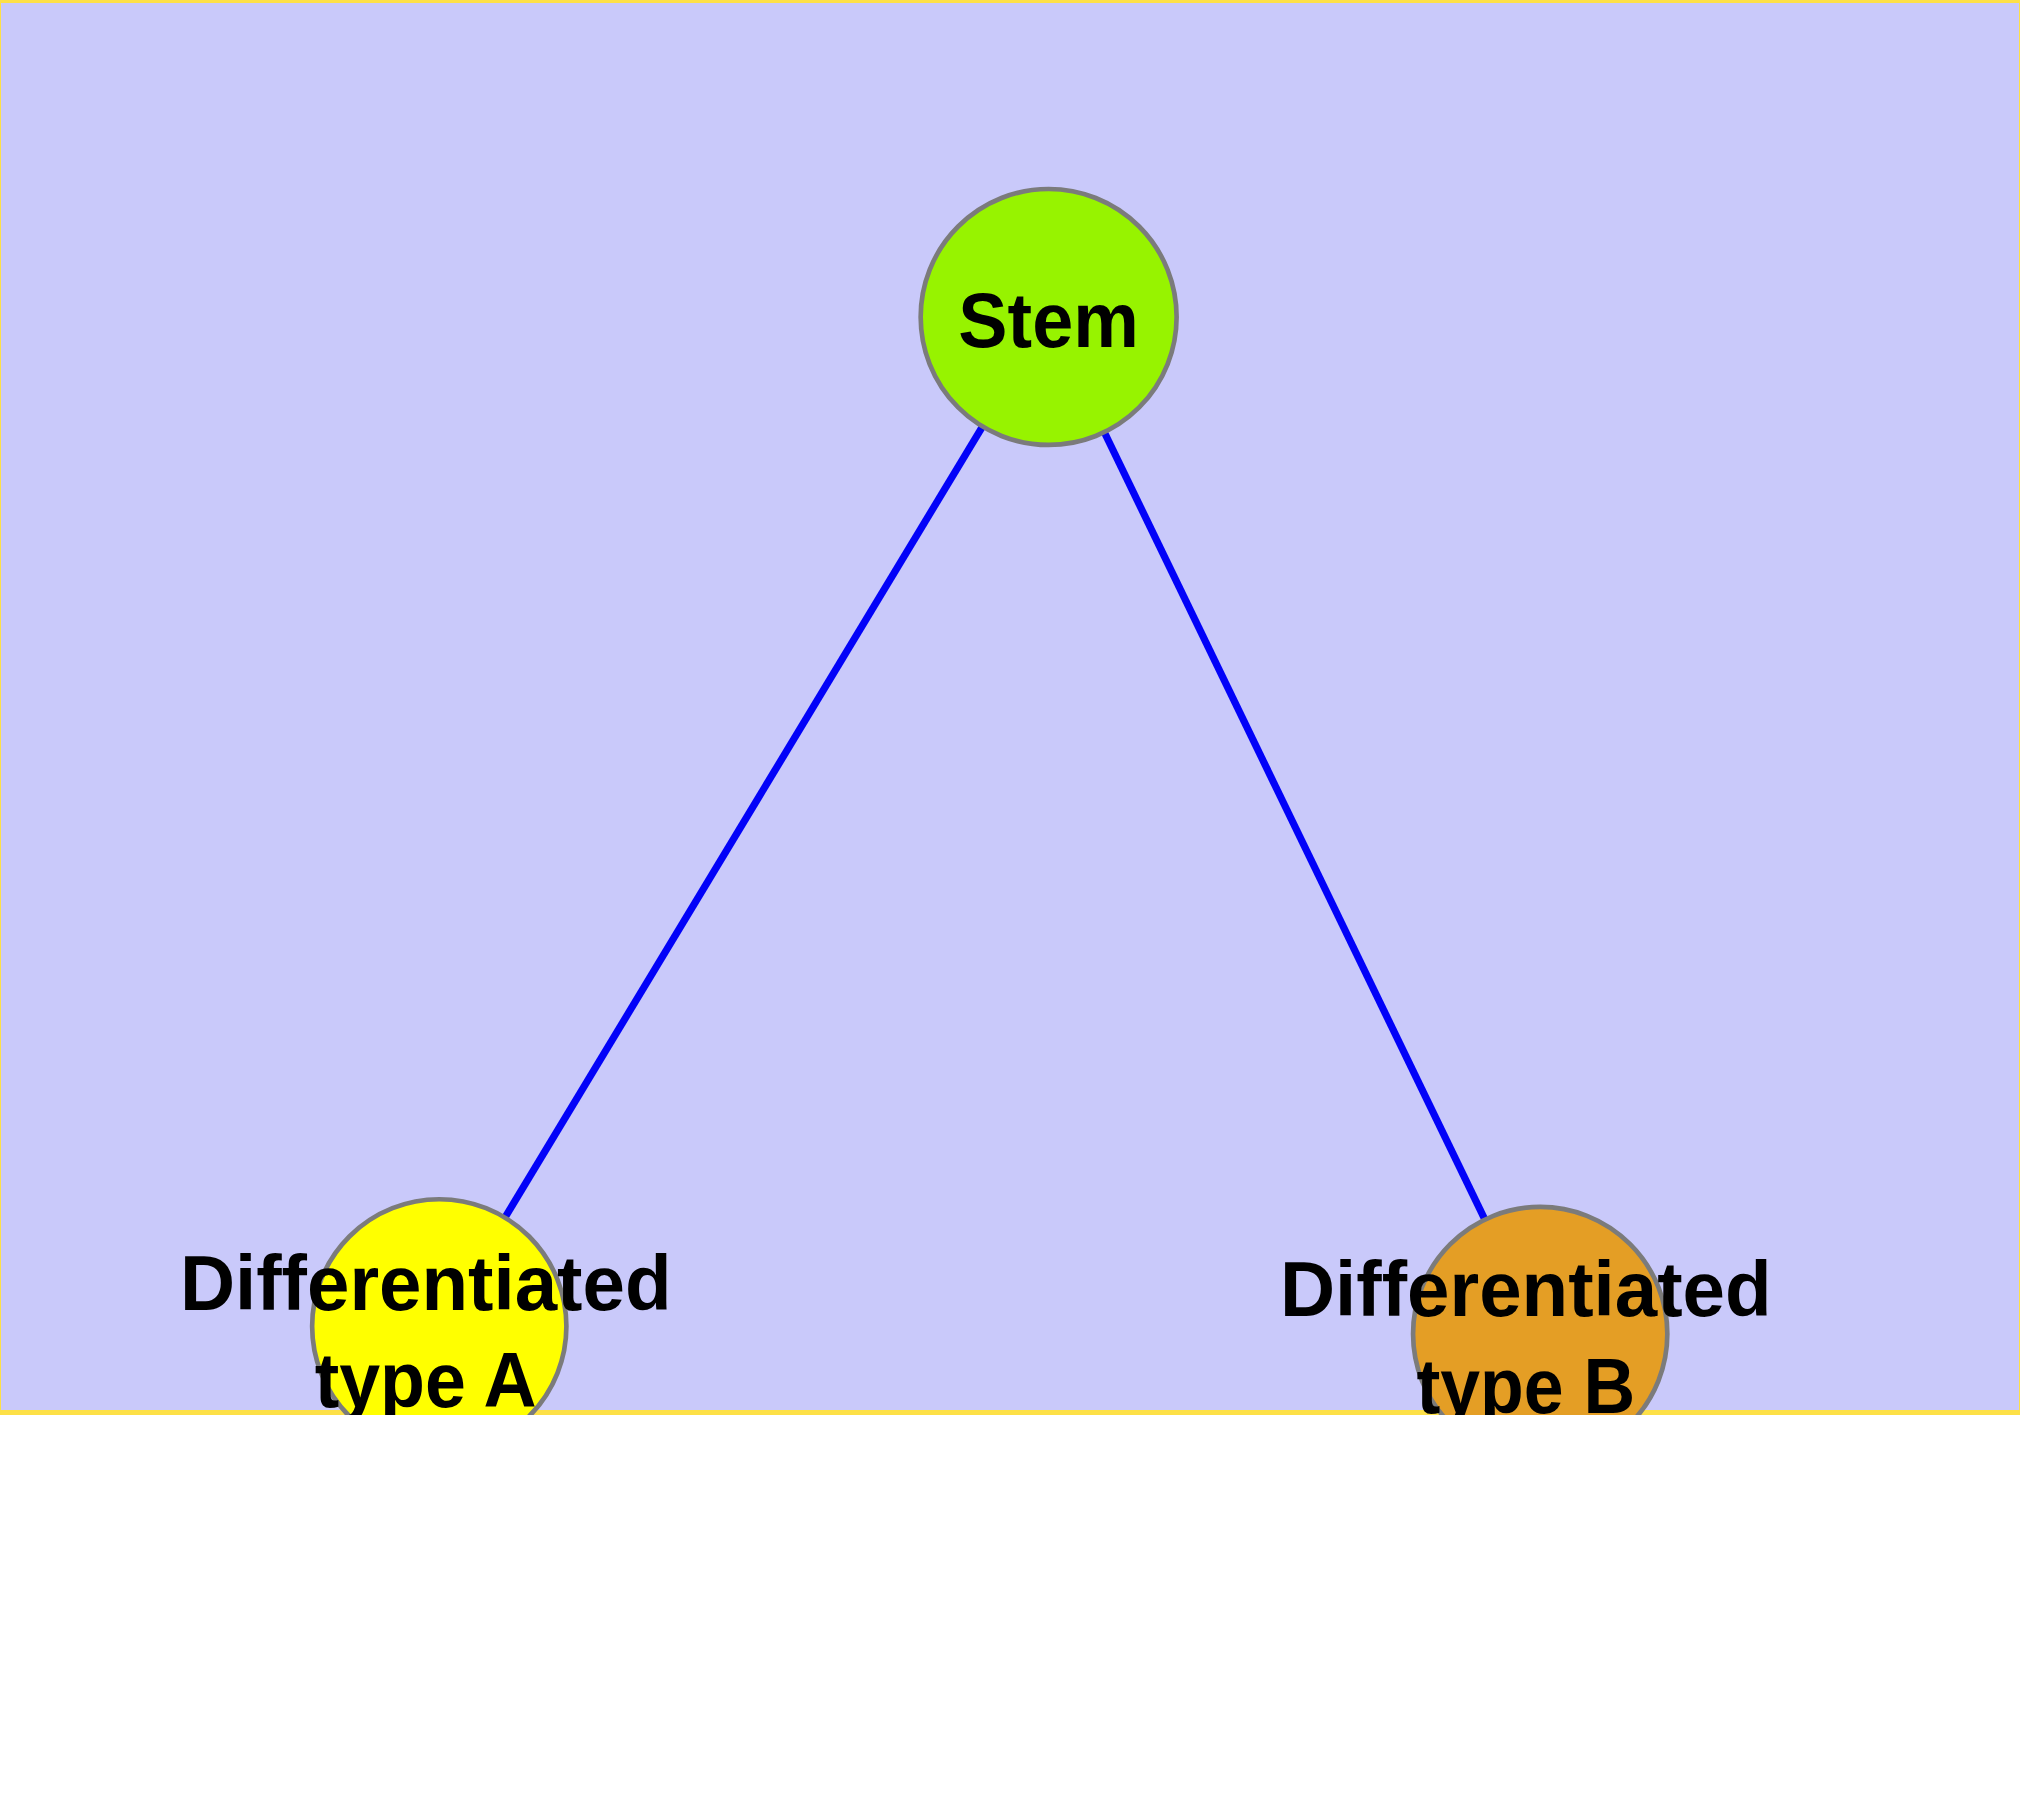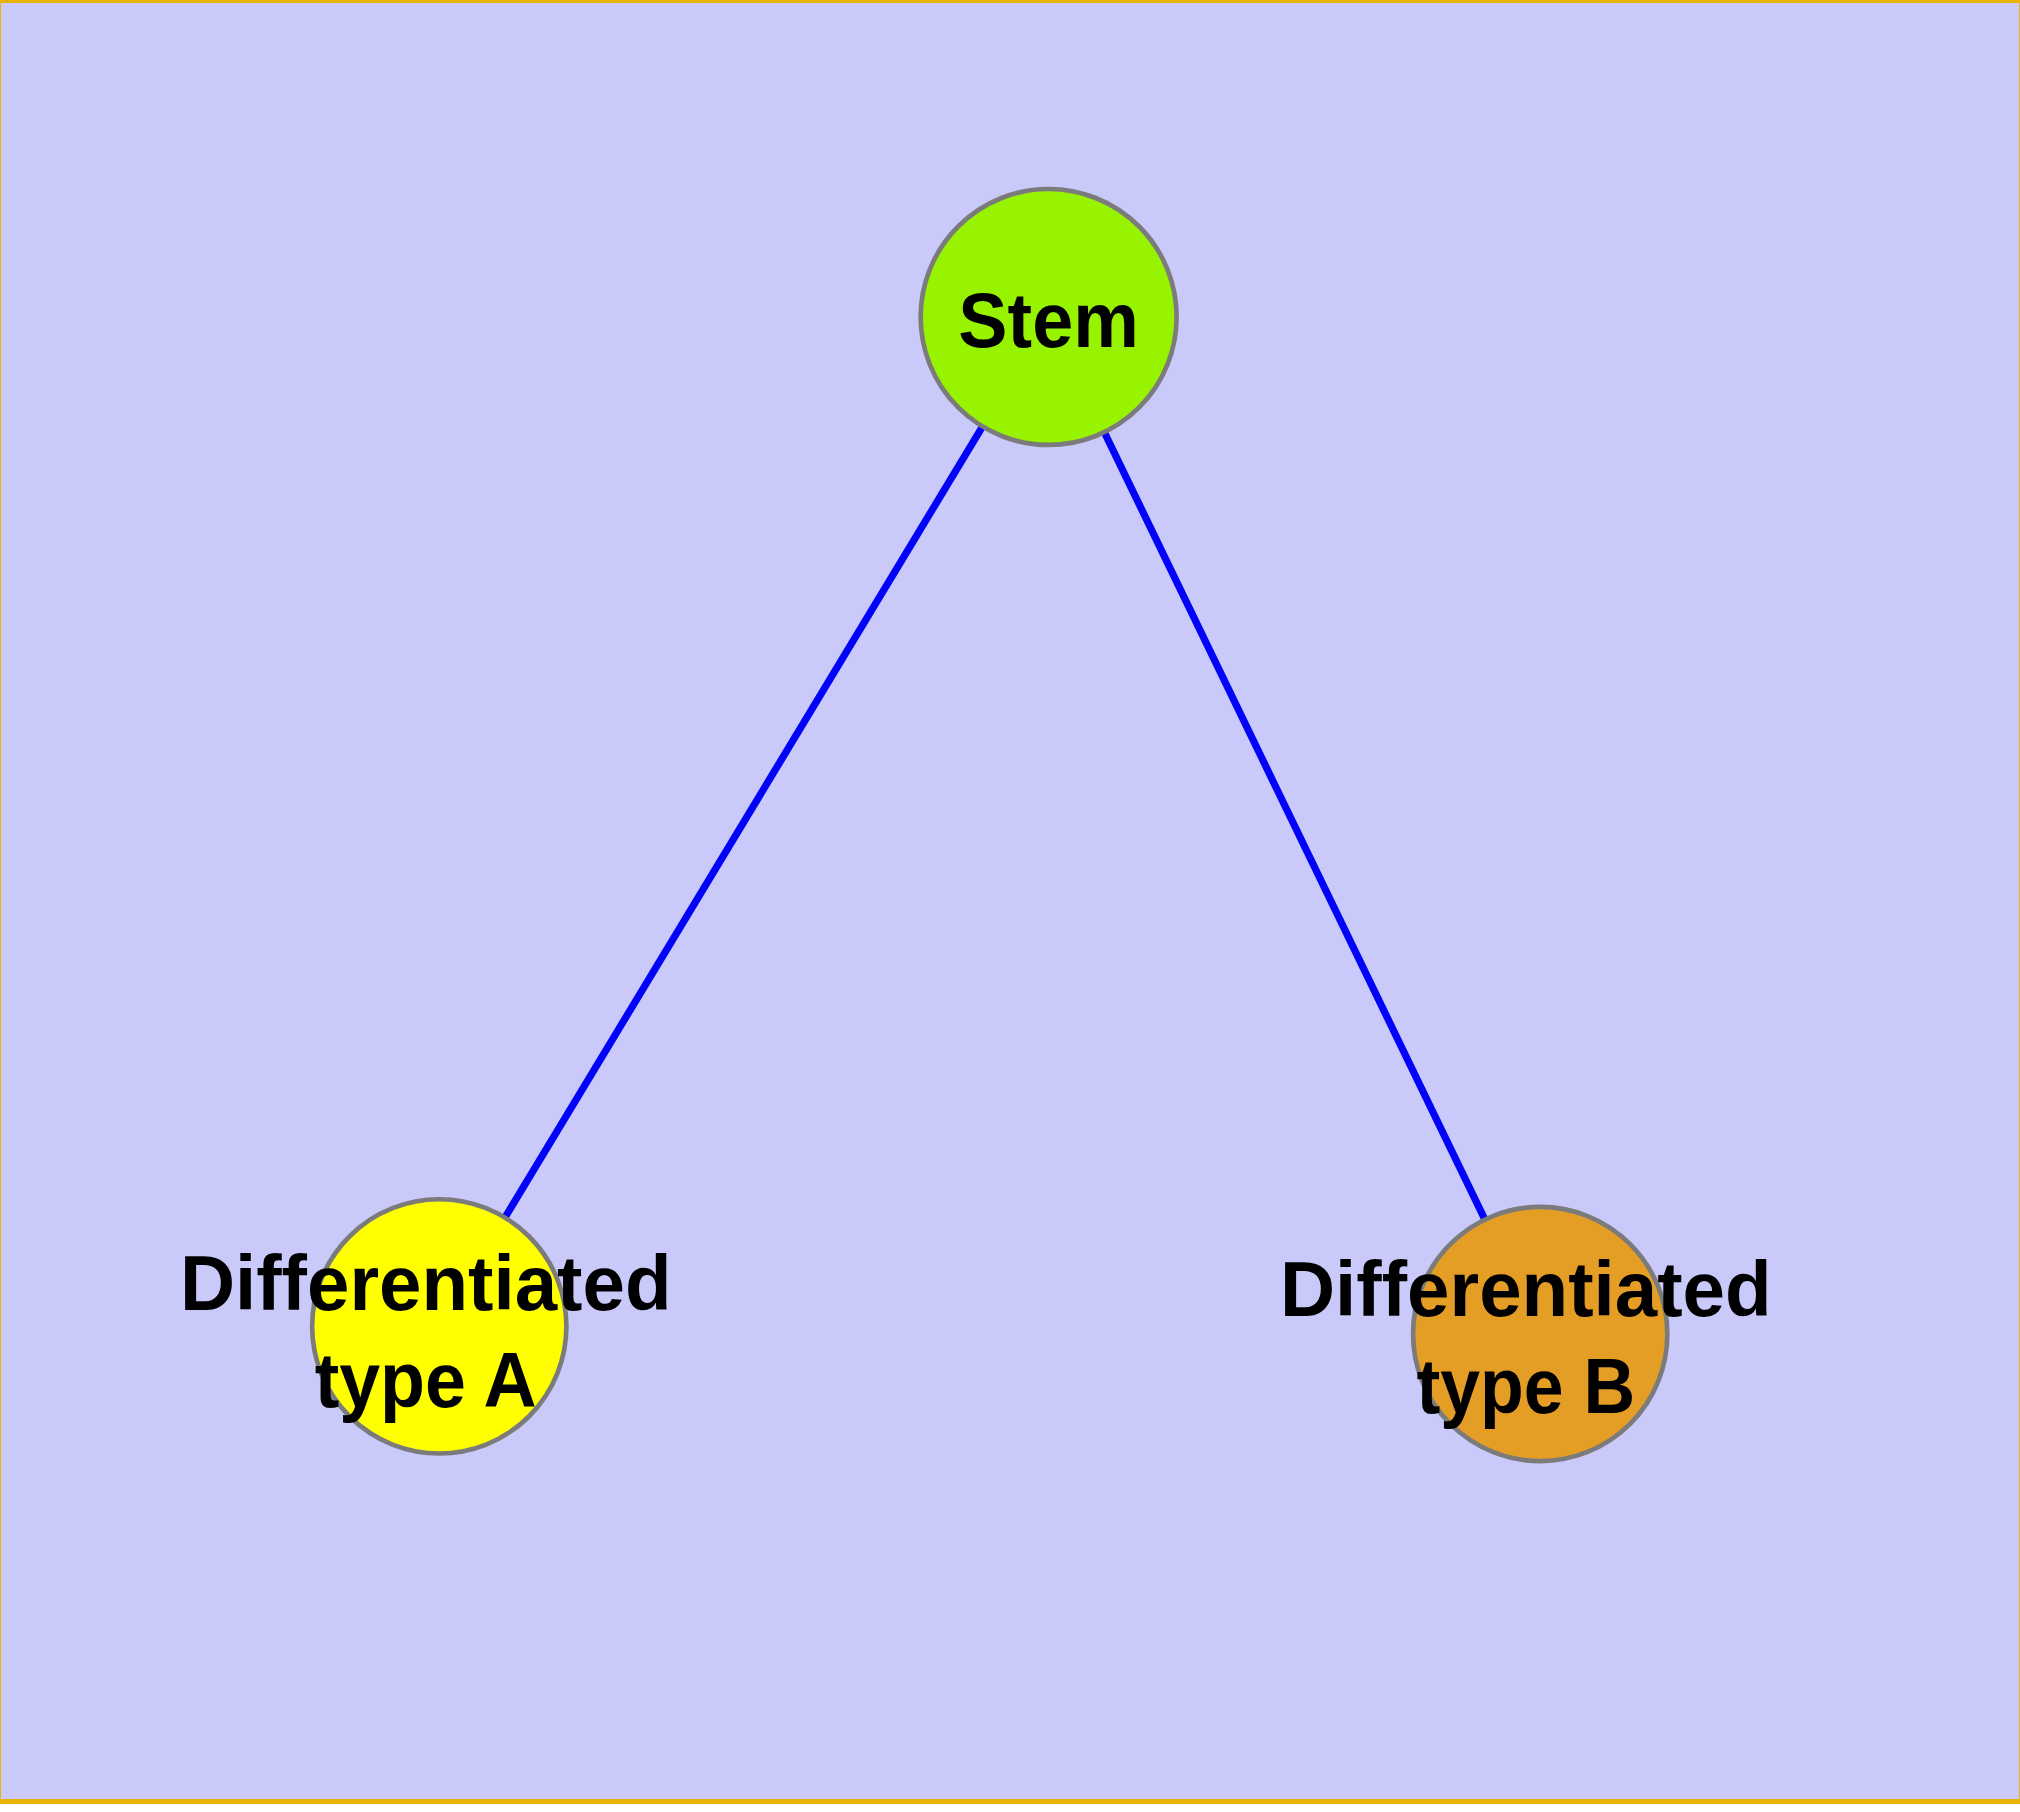--- a/index.html
+++ b/index.html
@@ -3,22 +3,22 @@
 <meta charset="utf-8">
 <style>
   html, body {
     margin: 0;
     padding: 0;
     background: #ffffff;
   }
   .stage {
     position: relative;
     width: 2021px;
-    height: 1804px;
-    background: #eab308;
+    height: 1415px;
+    background: #fde047;
     overflow: hidden;
   }
   .surface {
     position: absolute;
     left: 0.8px;
     top: 2.5px;
     right: 2.5px;
     bottom: 5.1px;
   }
   svg.graph {

